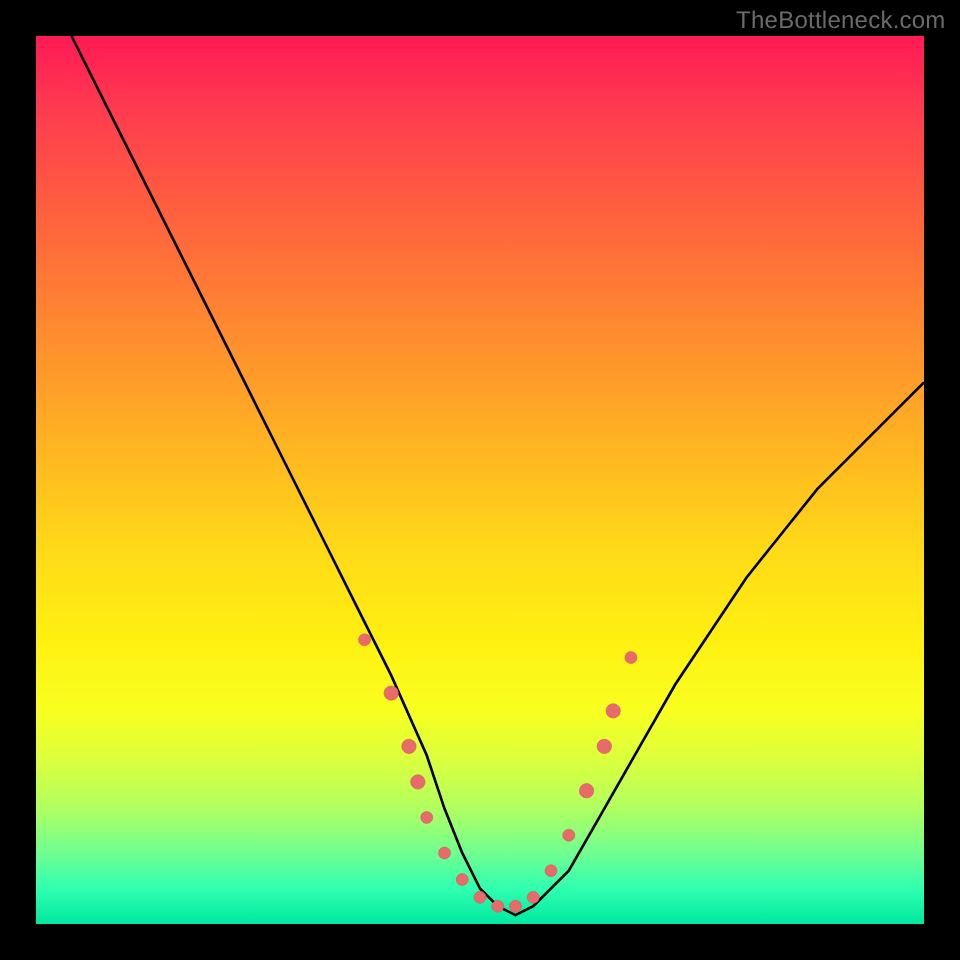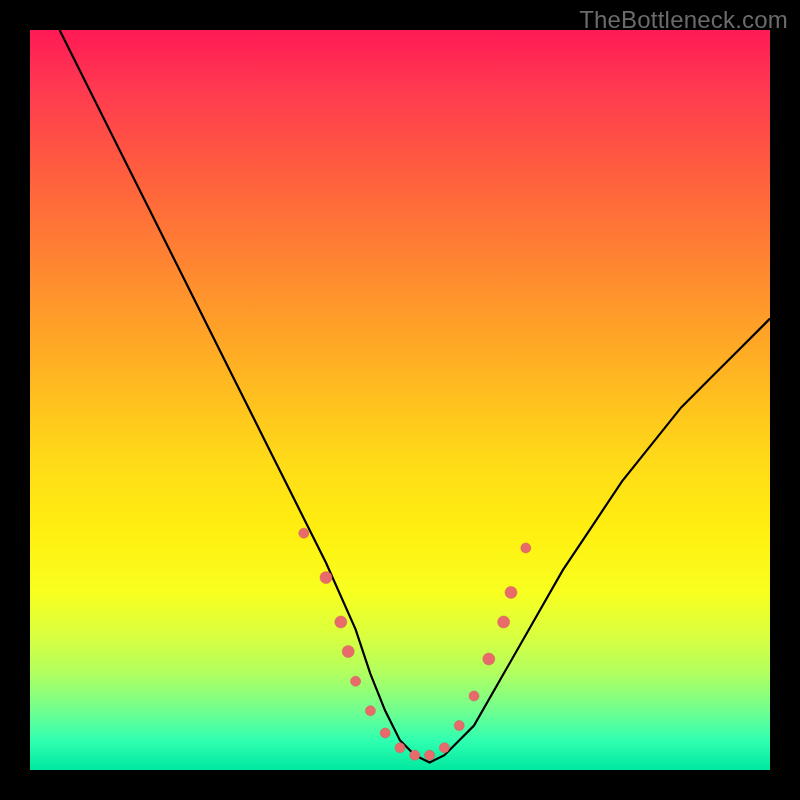--- a/index.html
+++ b/index.html
@@ -39,21 +39,21 @@
       #b0ff60 87%,
       #70ff90 92%,
       #30ffb0 96%,
       #00e8a0 100%);
   }
   .watermark {
     position: absolute;
     top: 6px;
     right: 12px;
     color: #6b6b6b;
-    font-size: 24px;
+    font-size: 20px;
     font-weight: 500;
     letter-spacing: 0.2px;
   }
   svg.curve {
     position: absolute;
     left: 0;
     top: 0;
     width: 740px;
     height: 740px;
   }

